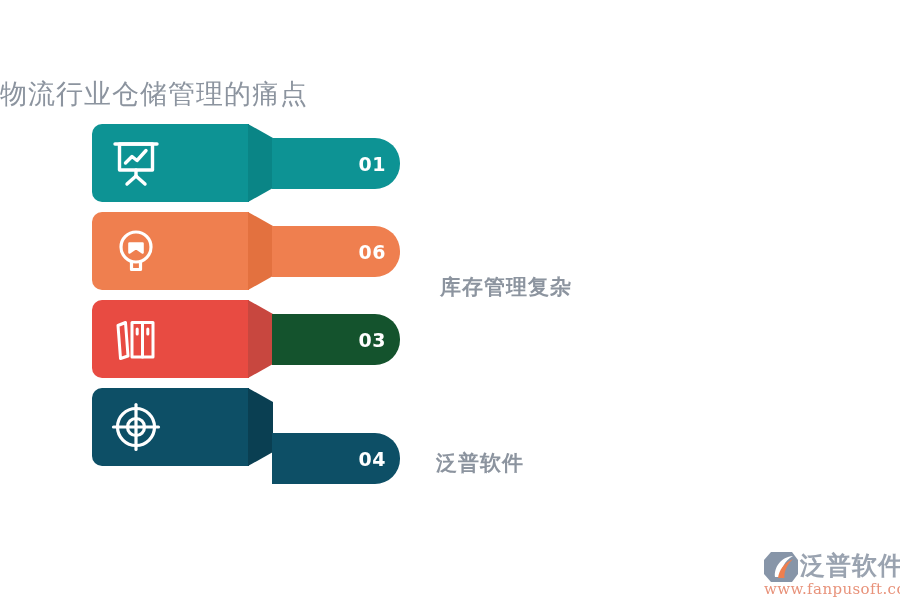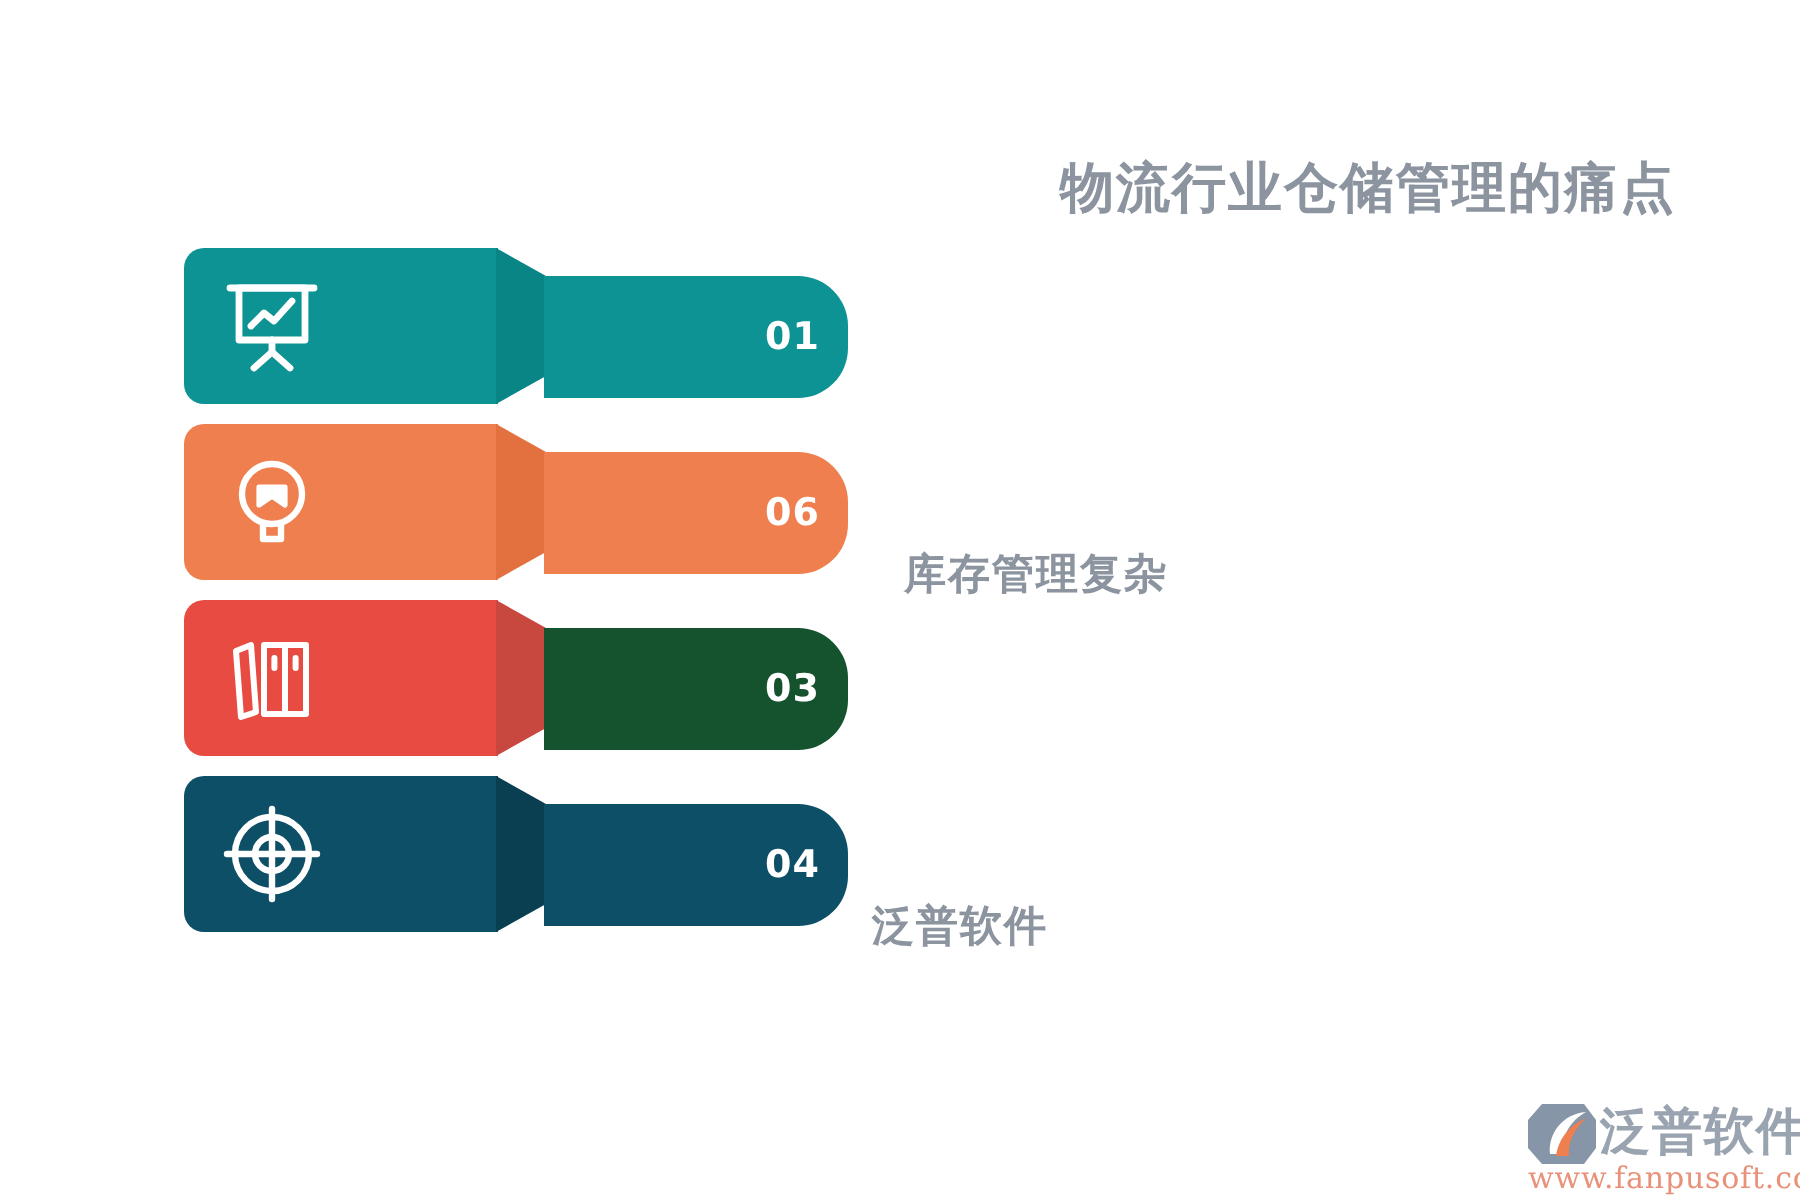--- a/index.html
+++ b/index.html
@@ -10,23 +10,23 @@
     font-family:"DejaVu Sans","Liberation Sans",sans-serif;
     overflow:hidden;
     position:relative;
   }
   #stage{position:relative;width:900px;height:600px;}
 
   
   .title{
     position:absolute;
     left:0;top:76px;width:838px;
-    text-align:right;
+    text-align:left;
     font-size:27px;
-    font-weight:bold;
+    font-weight:normal;
     color:#8c949f;
     letter-spacing:1px;
     white-space:nowrap;
   }
 
   
   .row{position:absolute;left:0;top:0;width:900px;height:88px;}
   .ribbon{position:absolute;left:92px;top:0;width:310px;height:88px;}
 
   
@@ -38,23 +38,22 @@
   
   .wedge{
     position:absolute;left:156px;top:0;
     width:25px;height:78px;
   }
   .wedge svg{display:block;width:25px;height:78px;}
 
   
   .bar{
     position:absolute;left:180px;top:14px;
-    width:128px;height:61px;
+    width:128px;height:51px;
     border-radius:0 25px 25px 0;
-    padding-left:24px;
   }
   .num{
     position:absolute;right:14px;top:50%;
     transform:translateY(-50%);
     color:#ffffff;
     font-size:19px;
     font-weight:bold;
     letter-spacing:0.5px;
     line-height:1;
   }
@@ -114,21 +113,21 @@
         <svg viewBox="0 0 52 52" fill="none" stroke="#ffffff" stroke-width="3.4" stroke-linecap="round" stroke-linejoin="round">
           <line x1="5" y1="7" x2="47" y2="7"></line>
           <rect x="9.5" y="7" width="33" height="26"></rect>
           <polyline points="15.5,26 22,19.5 27,23.5 36,13.5"></polyline>
           <line x1="26" y1="33" x2="26" y2="39"></line>
           <line x1="26" y1="39" x2="17" y2="47"></line>
           <line x1="26" y1="39" x2="35" y2="47"></line>
         </svg>
       </div>
     </div>
-    <div class="label" style="left: 452px; top: 149px; color: rgb(140, 148, 159);">库存管理复杂</div>
+    <div class="label" style="left: 440px; top: 149px; color: rgb(140, 148, 159);">库存管理复杂</div>
   </div>
 
   <div class="row" id="row-1" style="top: 212px;">
     <div class="ribbon">
       <div class="block" style="background: rgb(239, 127, 79);"></div>
       <div class="wedge">
         <svg viewBox="0 0 25 78" preserveAspectRatio="none">
           <polygon points="0,0 25,14 25,64 0,78" fill="#e3713f"></polygon>
         </svg>
       </div>
@@ -171,21 +170,21 @@
   </div>
 
   <div class="row" id="row-3" style="top: 388px;">
     <div class="ribbon">
       <div class="block" style="background: rgb(13, 79, 102);"></div>
       <div class="wedge">
         <svg viewBox="0 0 25 78" preserveAspectRatio="none">
           <polygon points="0,0 25,14 25,64 0,78" fill="#0a3f52"></polygon>
         </svg>
       </div>
-      <div class="bar" style="background: rgb(13, 79, 102);">
+      <div class="bar" style="background: rgb(13, 79, 102); margin-top: 31px;">
         <span class="num">04</span>
       </div>
       <div class="icon">
         <svg viewBox="0 0 52 52" fill="none" stroke="#ffffff" stroke-width="3.2" stroke-linecap="round">
           <circle cx="26" cy="26" r="18.5"></circle>
           <circle cx="26" cy="26" r="8.5"></circle>
           <line x1="26" y1="3.5" x2="26" y2="48.5"></line>
           <line x1="3.5" y1="26" x2="48.5" y2="26"></line>
         </svg>
       </div>

